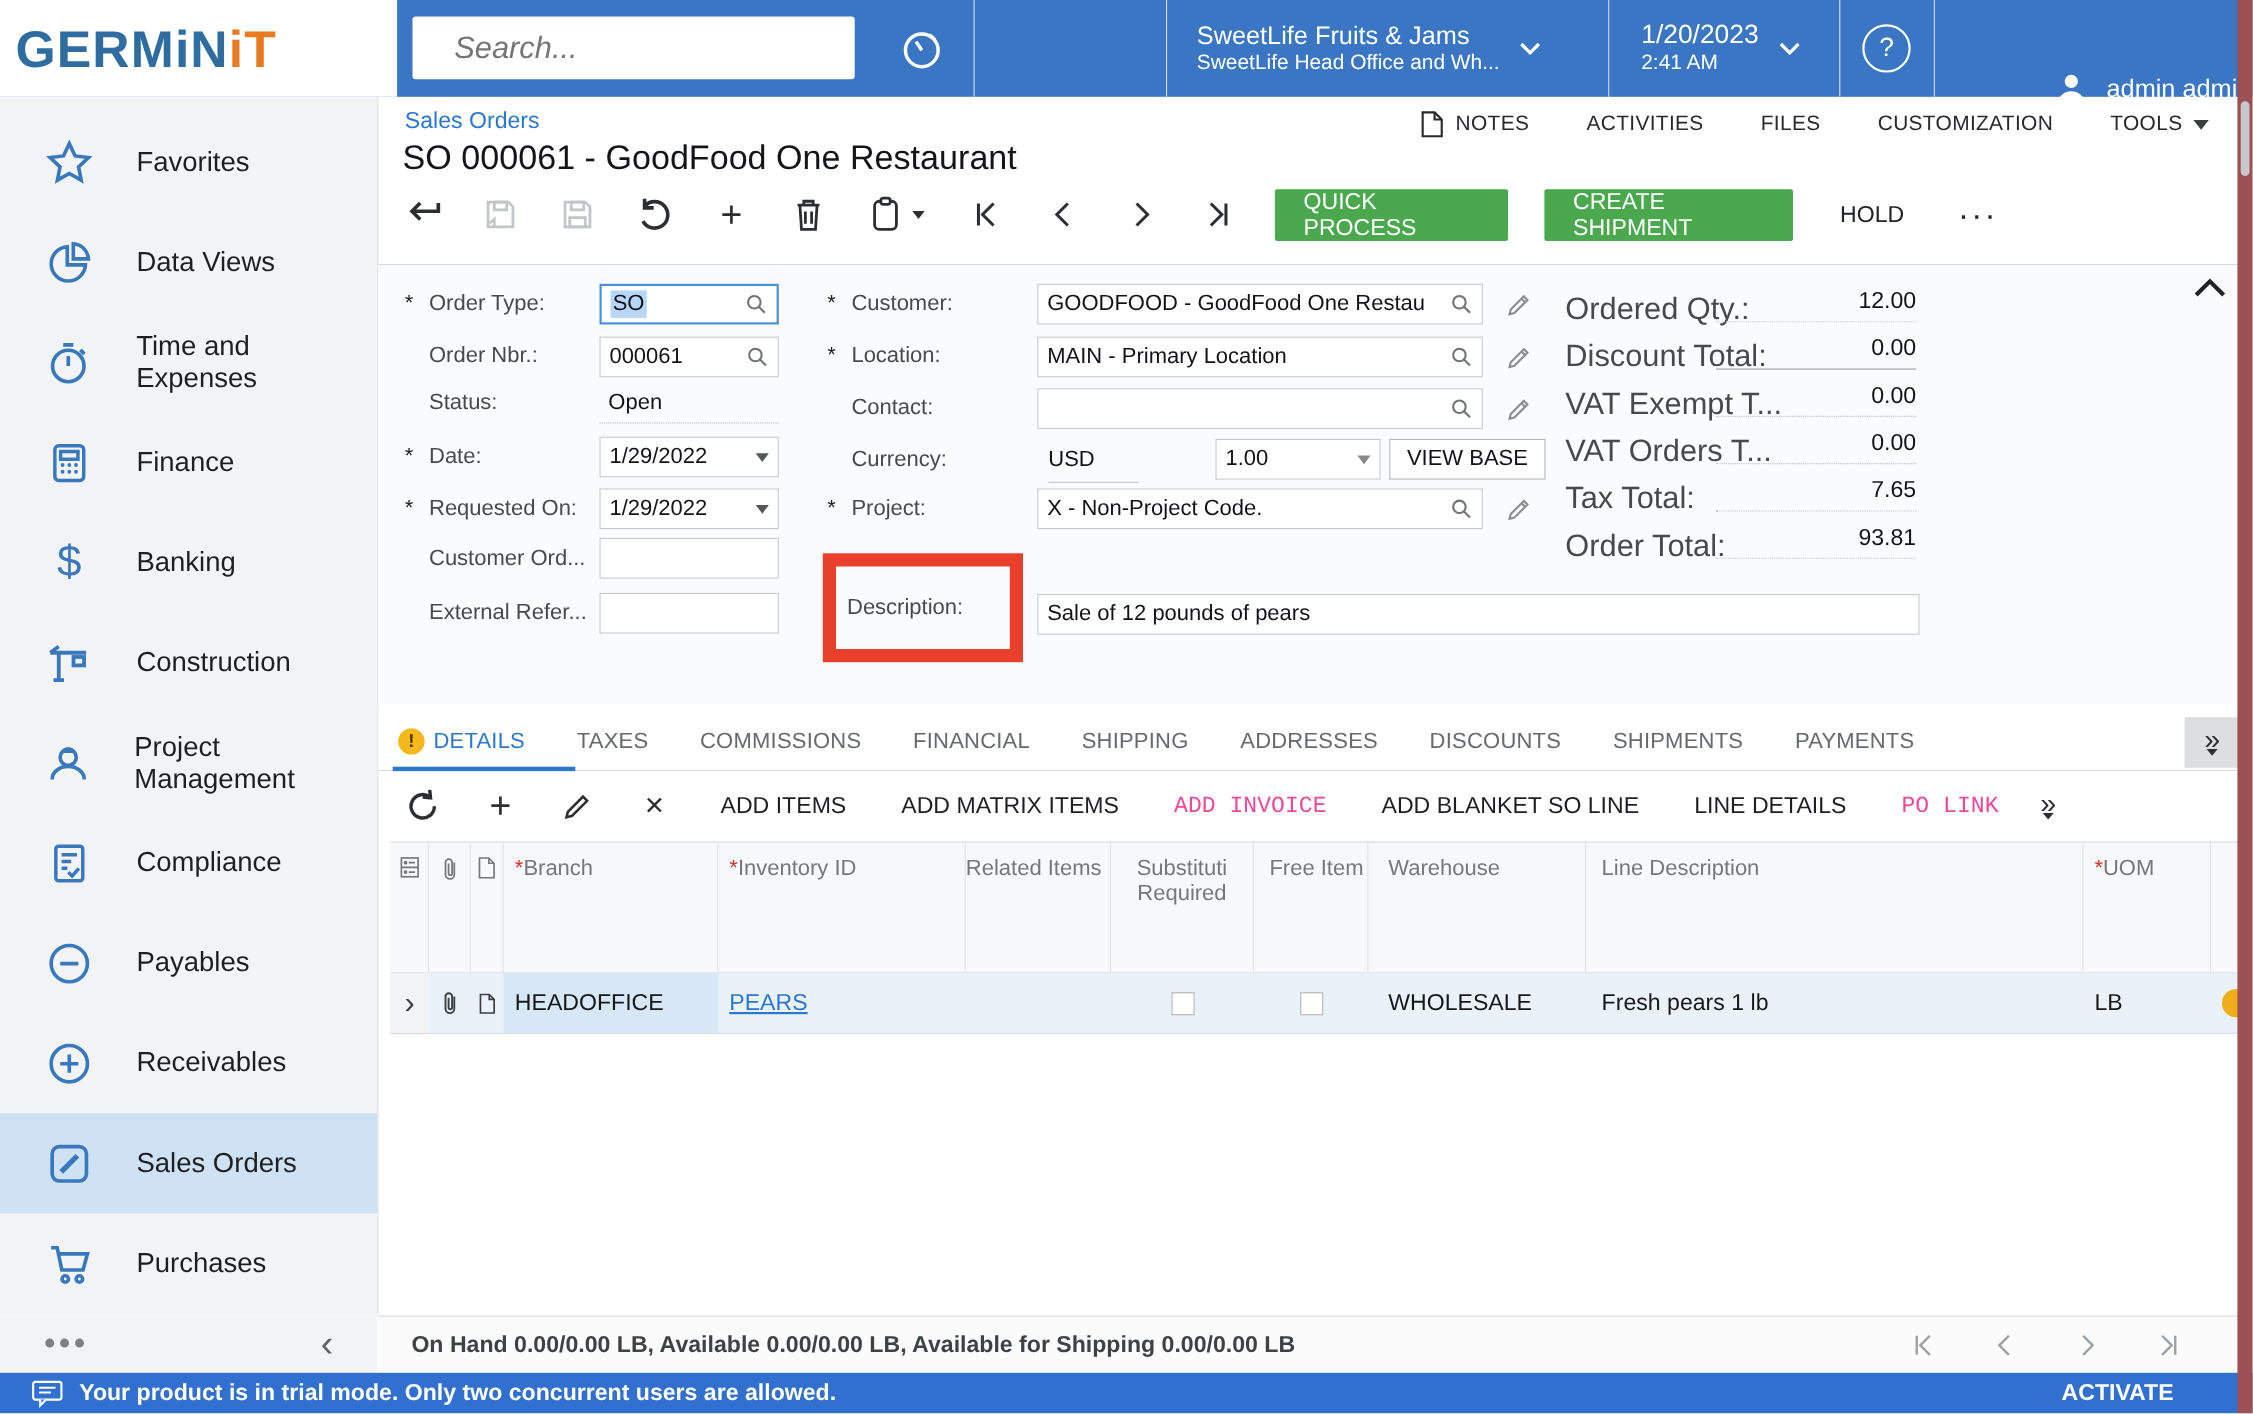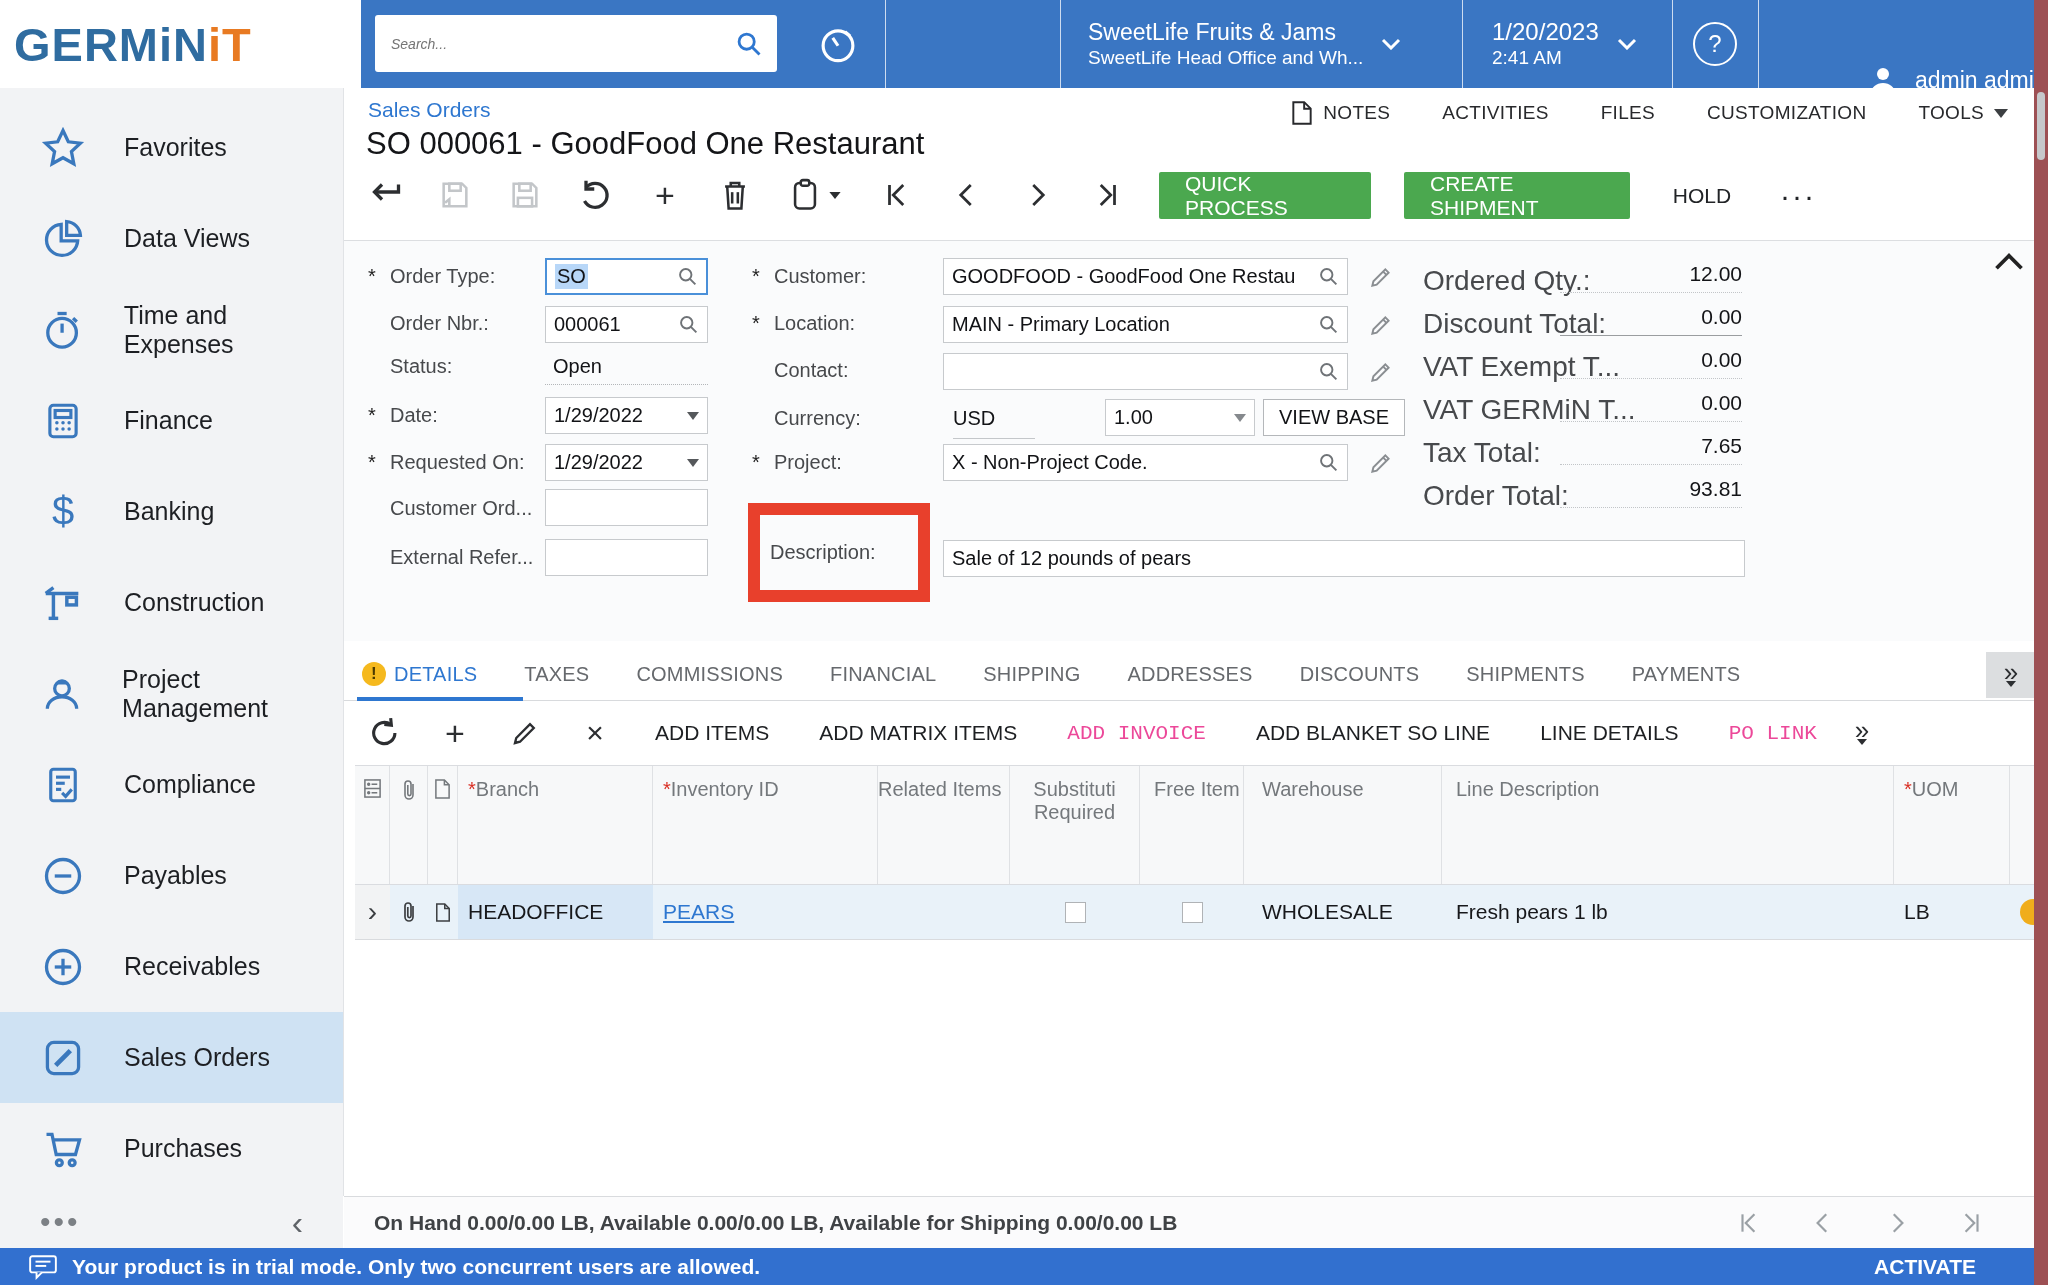--- a/index.html
+++ b/index.html
@@ -8,22 +8,22 @@
   svg{display:block;}
 
   
   .topbar{position:absolute;left:0;top:0;width:2048px;height:88px;background:#3a76c3;}
   .logo-box{position:absolute;left:0;top:0;width:361px;height:88px;background:#fff;
             display:flex;align-items:center;padding-left:14px;box-sizing:border-box;}
   .logo-primary{font-size:47px;font-weight:800;color:#2f6ca0;letter-spacing:1px;}
   .logo-accent{font-size:47px;font-weight:800;color:#e87a22;letter-spacing:1px;}
   .search-wrap{position:absolute;left:375px;top:15px;width:402px;height:57px;background:#fff;
                border-radius:3px;display:flex;align-items:center;padding:0 14px;box-sizing:border-box;}
-  .search-wrap input{flex:1;border:none;outline:none;font-style:italic;font-size:14px;color:#7f1d1d;
-               font-family:"Liberation Sans",sans-serif;background:transparent;}
+  .search-wrap input{flex:1;border:none;outline:none;font-style:italic;font-size:28px;color:#7f1d1d;
+               font-family:"Liberation Sans",sans-serif;background:transparent;margin-left:22px;}
   .tb-divider{position:absolute;top:0;width:1px;height:88px;background:rgba(255,255,255,.75);}
   .tb-block{position:absolute;top:0;height:88px;display:flex;align-items:center;color:#fff;}
   .tb-chevron{width:20px;height:12px;margin-left:18px;}
   .company-name{font-size:23px;line-height:28px;}
   .company-branch{font-size:19px;line-height:24px;}
   .dt-date{font-size:24px;line-height:28px;}
   .dt-time{font-size:19px;line-height:24px;}
   .help-circle{width:40px;height:40px;border:2.5px solid #fff;border-radius:50%;
                display:flex;align-items:center;justify-content:center;font-size:24px;color:#fff;}
   .user-name{font-size:23px;color:#fff;margin-left:14px;}
@@ -527,21 +527,21 @@
   <div class="f-input" style="left:943px;top:540px;width:802px;">
     <span>Sale of 12 pounds of pears</span>
   </div>
 
   <span class="total-label" style="left:1423px;top:265px;">Ordered Qty.:</span>
   <span class="total-val" style="left:1560px;top:262px;">12.00</span>
   <span class="total-label" style="left:1423px;top:308px;">Discount Total:</span>
   <span class="total-val solid" style="left:1560px;top:305px;">0.00</span>
   <span class="total-label" style="left:1423px;top:351px;">VAT Exempt T...</span>
   <span class="total-val" style="left:1560px;top:348px;">0.00</span>
-  <span class="total-label" style="left:1423px;top:394px;">VAT GERMiN T...</span>
+  <span class="total-label" style="left:1423px;top:394px;">VAT Orders T...</span>
   <span class="total-val" style="left:1560px;top:391px;">0.00</span>
   <span class="total-label" style="left:1423px;top:437px;">Tax Total:</span>
   <span class="total-val" style="left:1560px;top:434px;">7.65</span>
   <span class="total-label" style="left:1423px;top:480px;">Order Total:</span>
   <span class="total-val" style="left:1560px;top:477px;">93.81</span>
 
   <div class="tabbar">
     <span class="tab active">
       <span class="warn-dot">!</span>
       <span>DETAILS</span>

